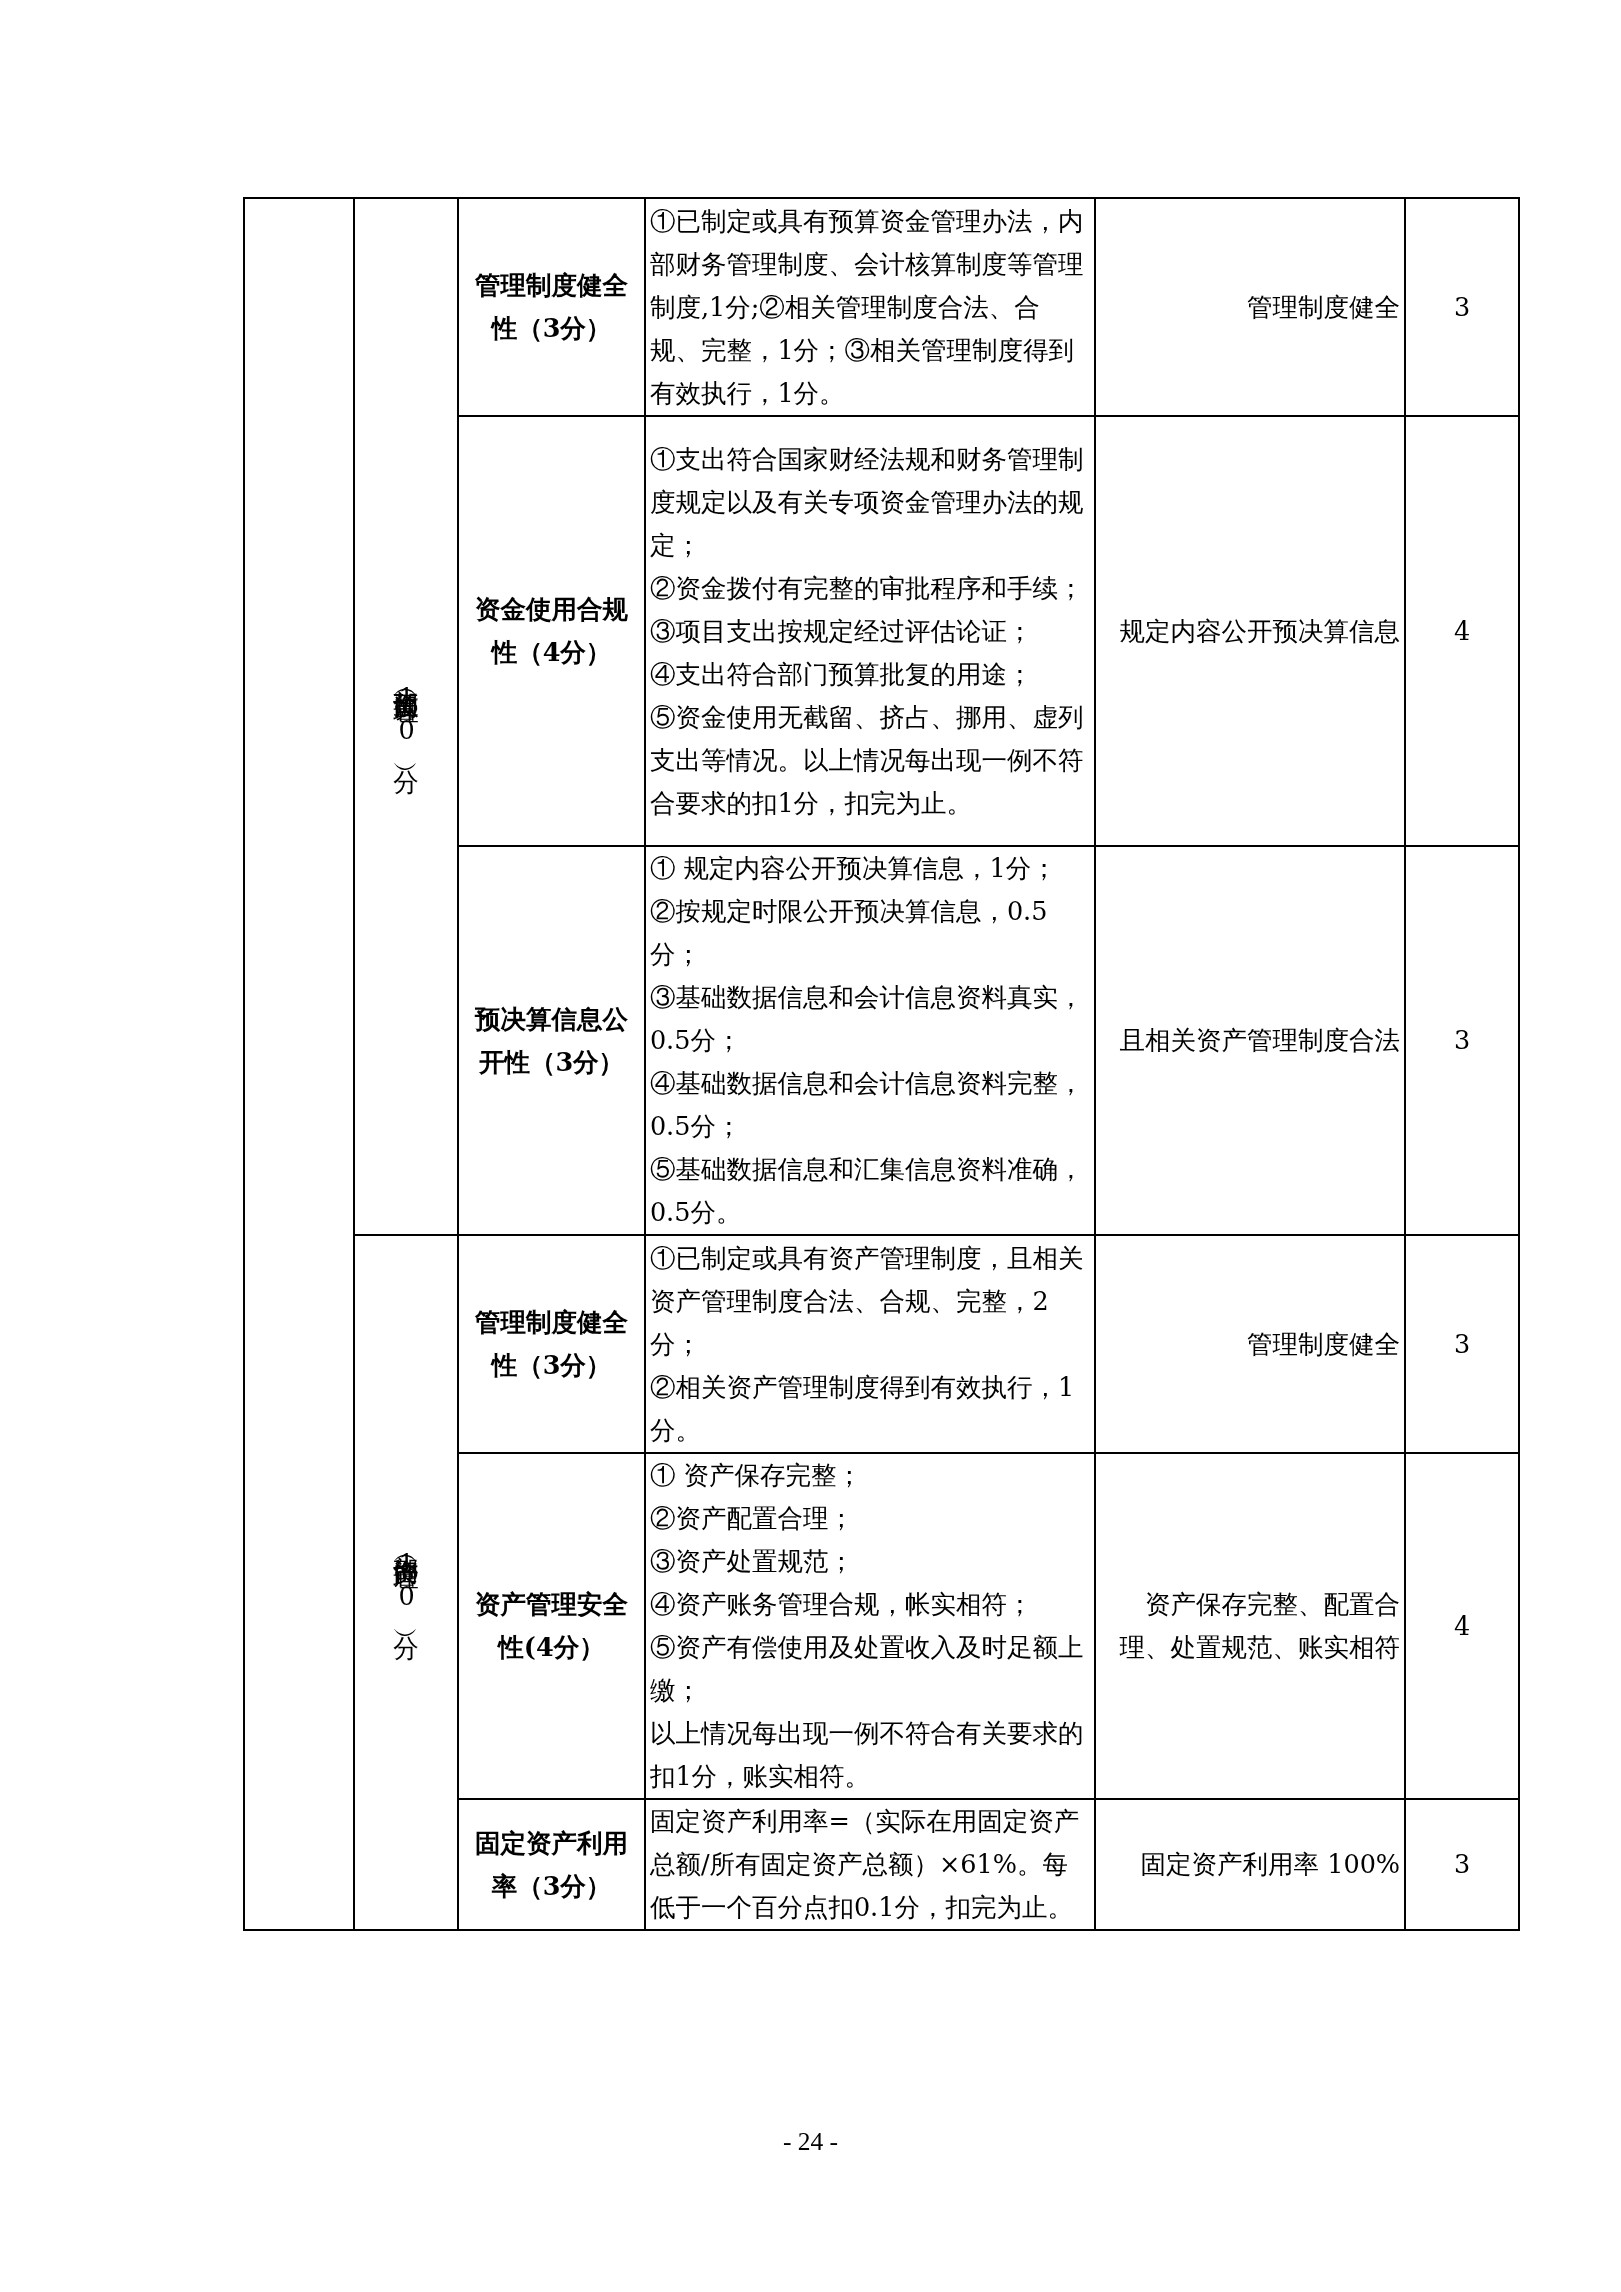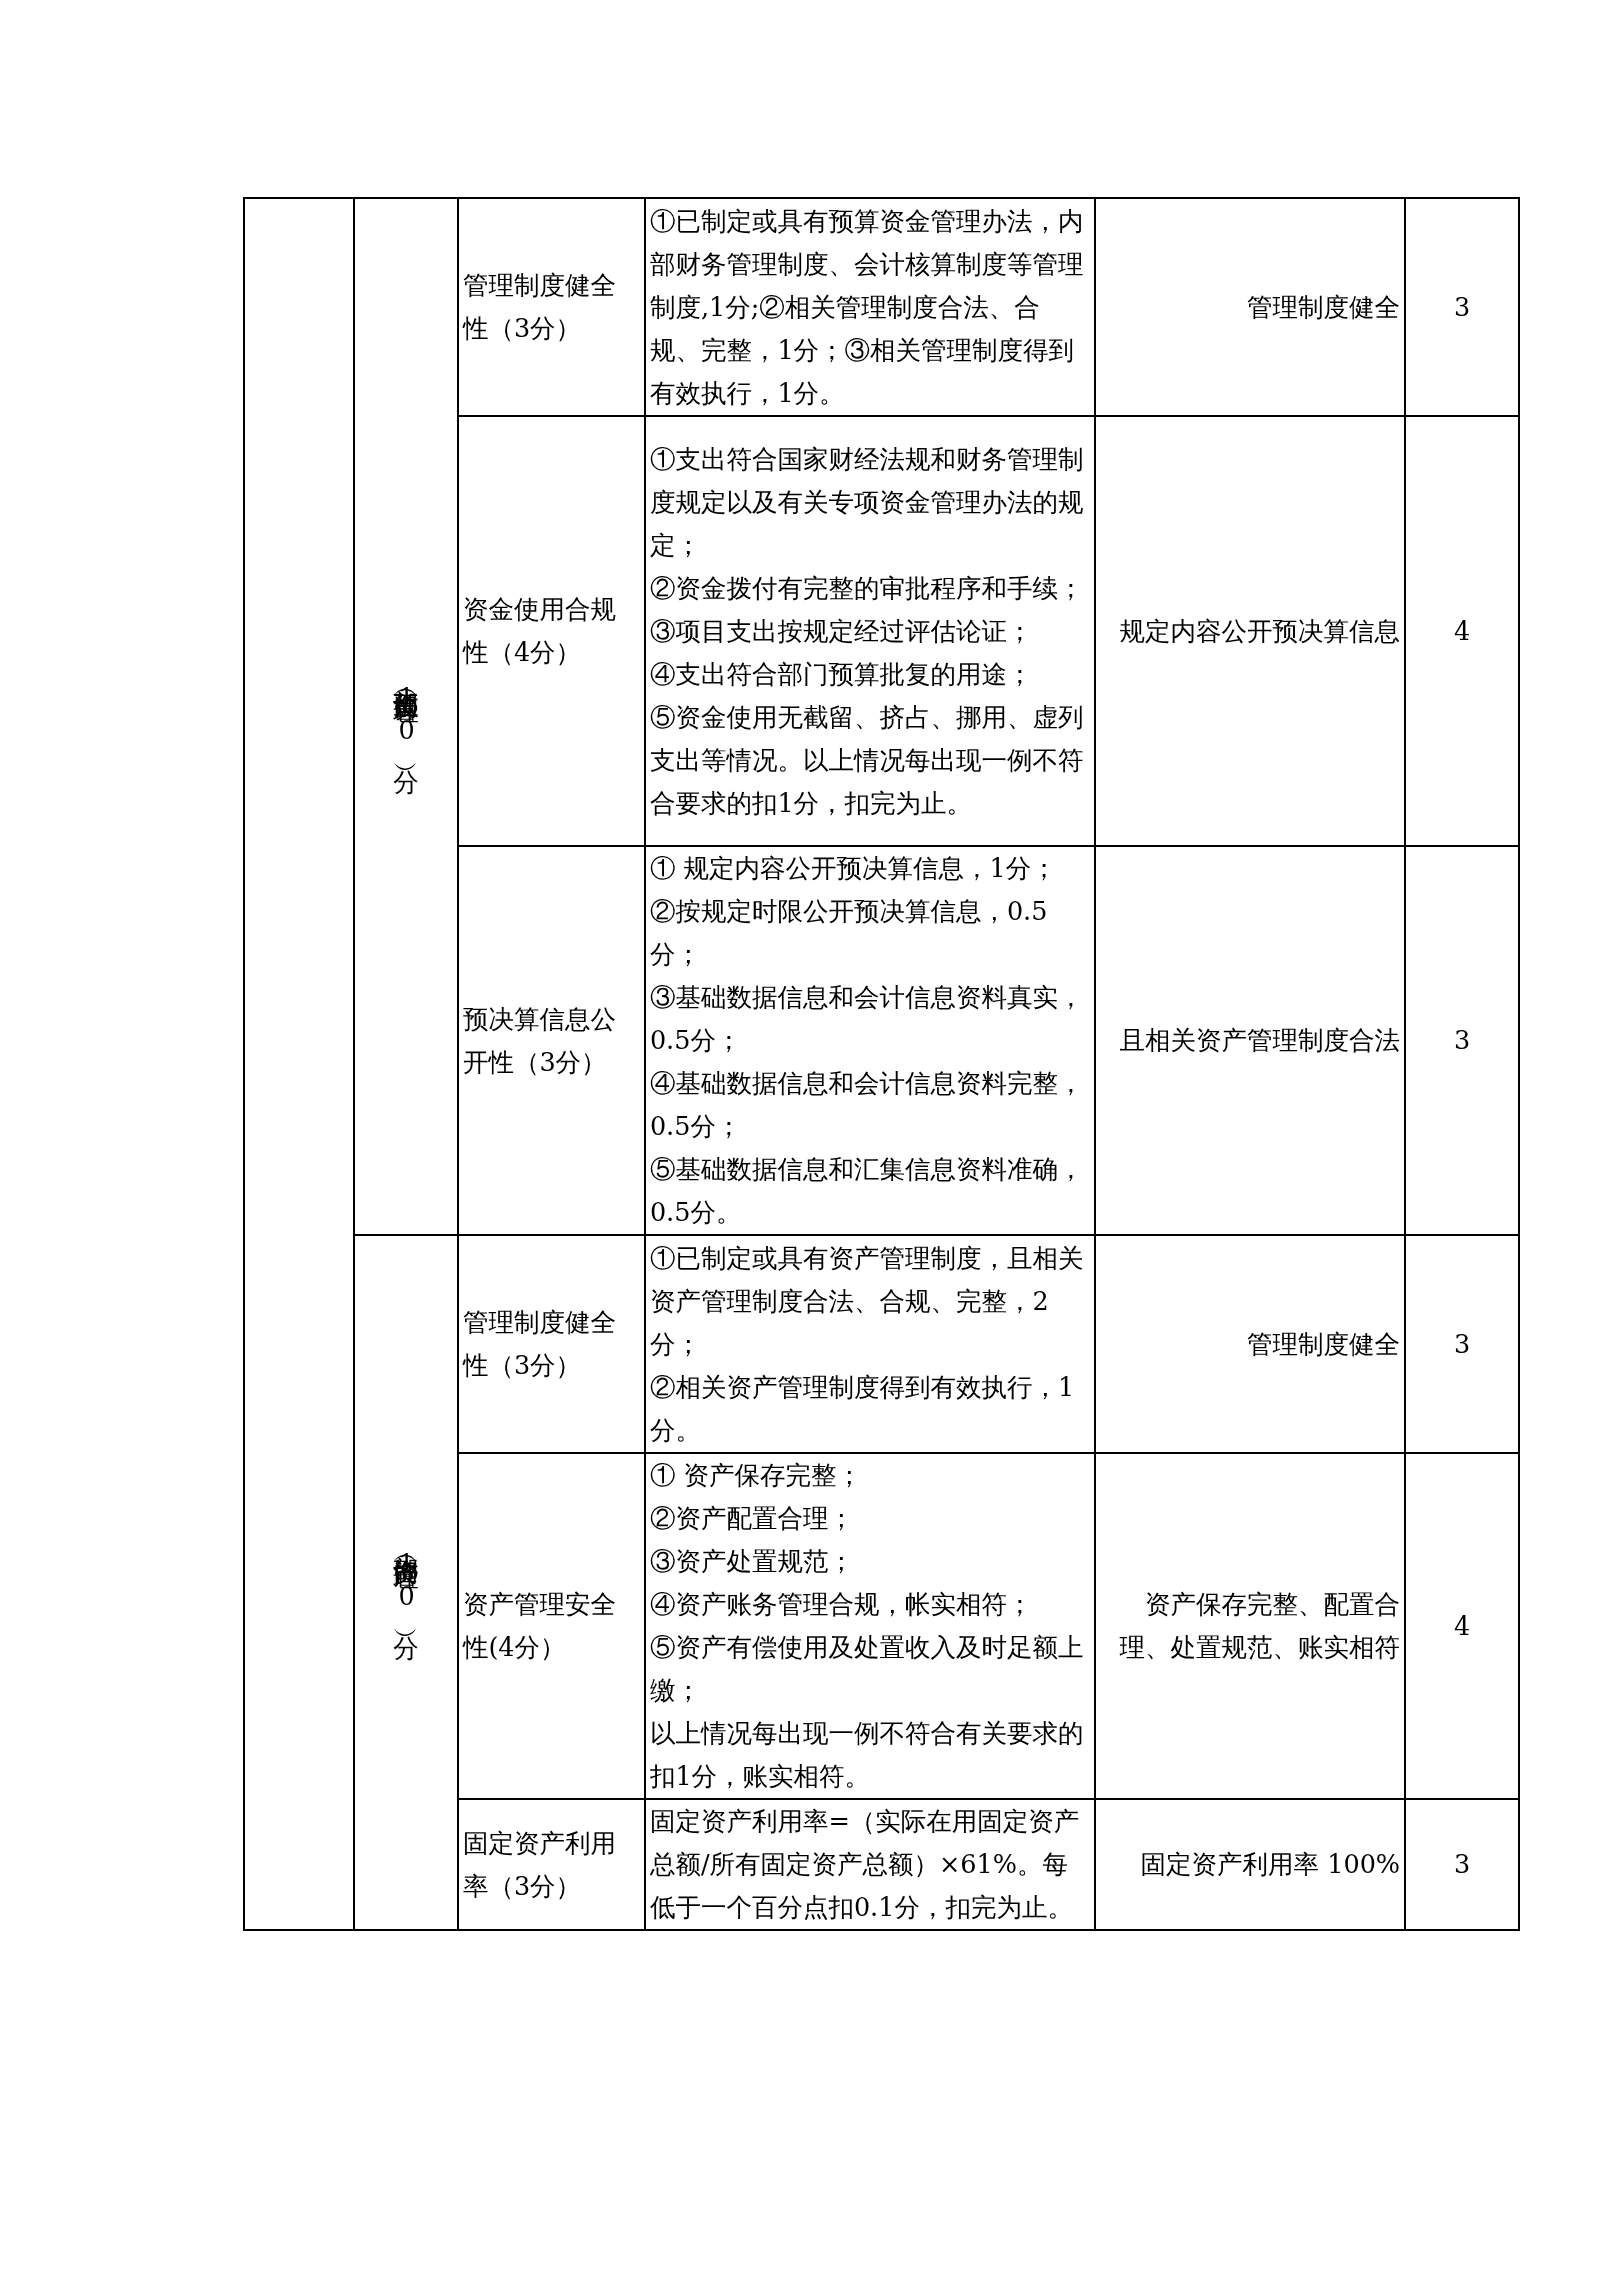--- a/index.html
+++ b/index.html
@@ -10,21 +10,21 @@
     position: absolute; left: 243px; top: 197px;
     border-collapse: collapse; table-layout: fixed;
     width: 1274px;
   }
   table.eval td {
     border: 2.9px solid #000; padding: 0 3.9px; vertical-align: middle;
     font-size: 25.5px; line-height: 43px; word-break: break-all;
   }
   td.c1 { width: 104px; }
   td.c2 { width: 98px; text-align: center; vertical-align: top; padding-top: 5.9px; }
-  td.c3 { width: 181px; padding: 0 5.9px; }
+  td.c3 { width: 181px; text-align: center; padding: 0 5.9px; font-weight: bold; }
   td.c4 { width: 444px; text-align: left; padding: 0 2.9px; border-radius: 11px; }
   td.c5 { width: 304px; text-align: right; padding: 0 2px; }
   td.c6 { width: 108px; text-align: center; }
   td.nobottom { border-bottom: none; }
   .vtext { display: inline-block; writing-mode: vertical-rl; text-orientation: upright;
            font-size: 25.5px; line-height: 29px; letter-spacing: 2px; }
   .center { text-align: center; }
   .line { display: block; }
   .page-num { position: absolute; top: 2127px; left: 0; width: 1621px; text-align: center;
               font-family: "Liberation Serif", serif; font-size: 25.5px; }
@@ -114,14 +114,15 @@
       <td class="c3">固定资产利用率（3分）</td>
       <td class="c4">
         <span class="line">固定资产利用率=（实际在用固定资产总额/所有固定资产总额）×61%。每低于一个百分点扣0.1分，扣完为止。</span>
       </td>
       <td class="c5">固定资产利用率 100%</td>
       <td class="c6">3</td>
     </tr>
   </tbody>
     </table>
 
+  <div class="page-num">- 24 -</div>
 </div>
 
 
 </body></html>

